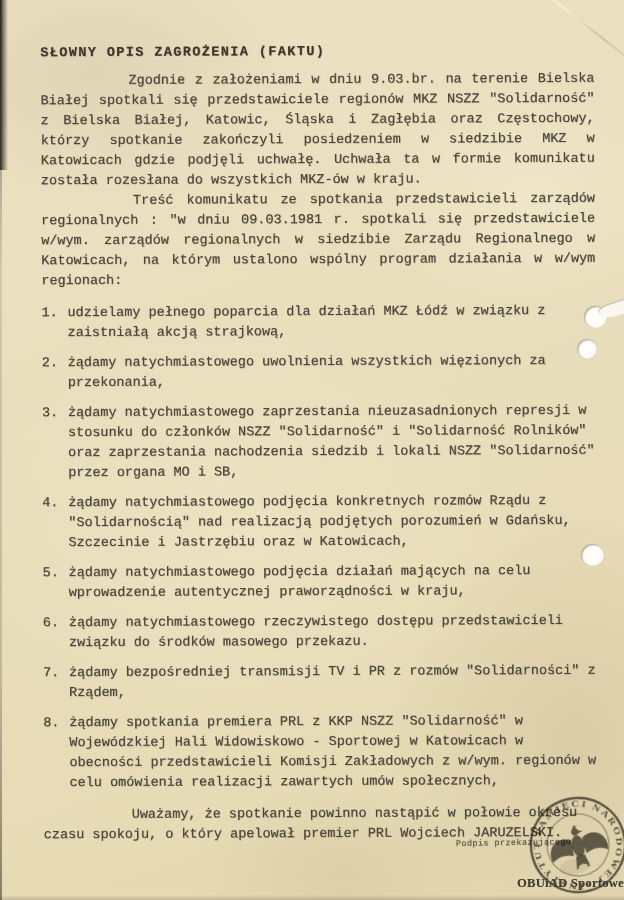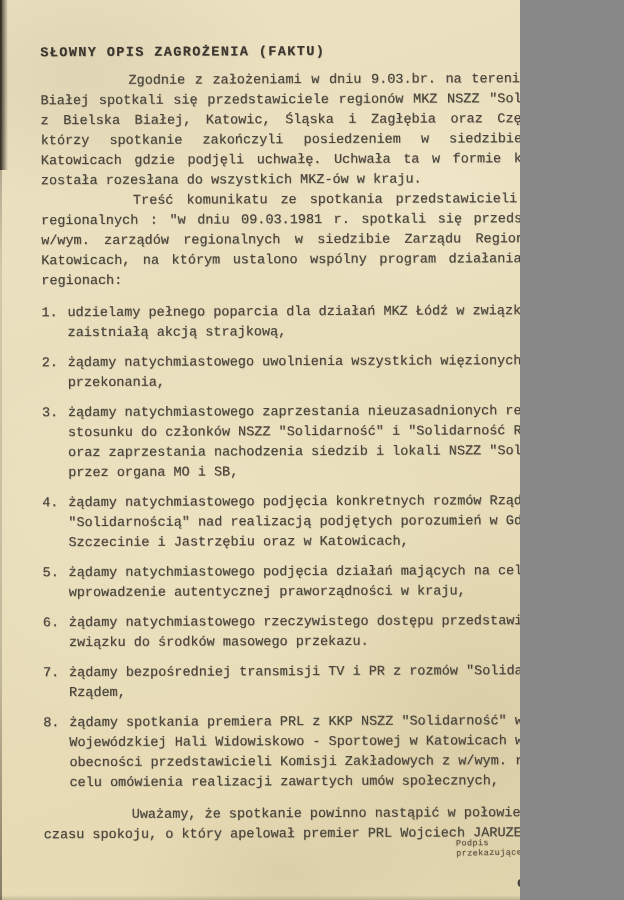--- a/index.html
+++ b/index.html
@@ -1,18 +1,18 @@
 <!DOCTYPE html>
 <html><head>
 <meta charset="utf-8">
 <style>
   html,body{margin:0;padding:0;background:#888;}
   .page{
     position:relative;
-    width:520px;height:900px;
+    width:624px;height:900px;
     overflow:hidden;
     background:
       radial-gradient(ellipse 300px 200px at 15% 8%, rgba(120,100,60,0.10), transparent 70%),
       radial-gradient(ellipse 220px 160px at 85% 22%, rgba(255,250,230,0.28), transparent 70%),
       radial-gradient(ellipse 260px 320px at 92% 82%, rgba(130,110,70,0.13), transparent 72%),
       radial-gradient(ellipse 420px 320px at 40% 60%, rgba(255,248,225,0.18), transparent 70%),
       radial-gradient(ellipse 200px 120px at 55% 97%, rgba(125,105,65,0.10), transparent 75%),
       linear-gradient(160deg,#ece2c3 0%,#e8ddb9 55%,#e5d9b2 100%);
     font-family:"Liberation Mono","DejaVu Sans Mono",monospace;
   }

